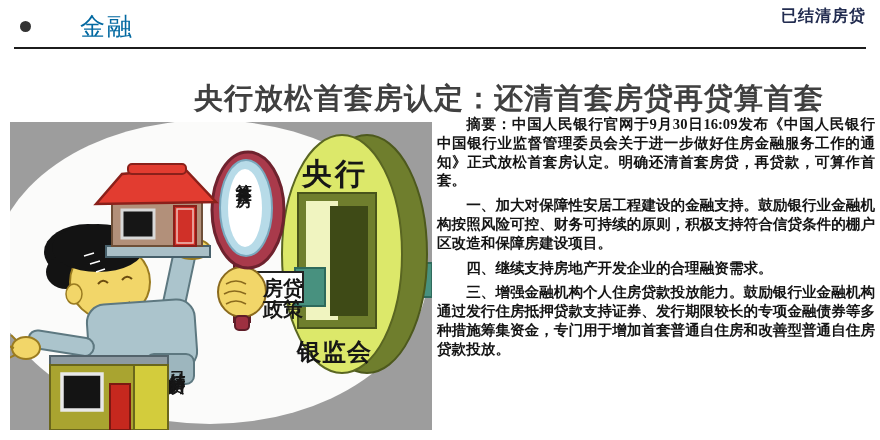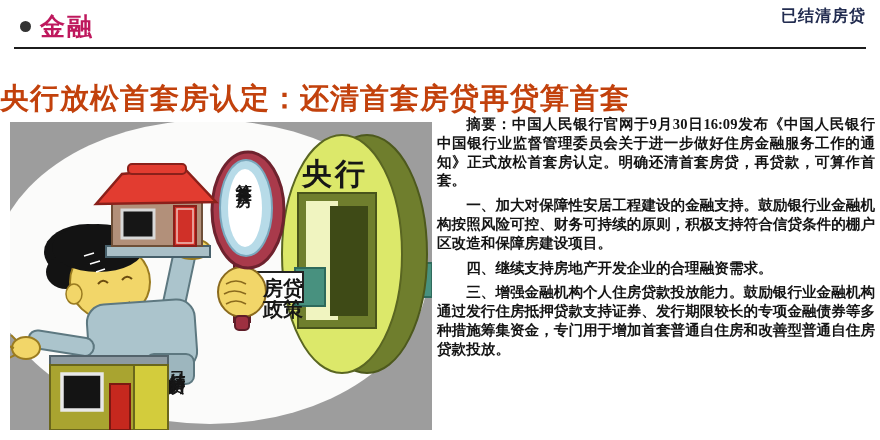--- a/index.html
+++ b/index.html
@@ -6,31 +6,31 @@
   body{
     width:880px;height:440px;position:relative;overflow:hidden;
     background:#ffffff;font-family:"Liberation Serif",serif;color:#111;
   }
   
   .hdr-left{
     position:absolute;left:20px;top:10px;display:flex;align-items:center;
     font-family:"Liberation Sans",sans-serif;
   }
   .bullet{width:11px;height:11px;border-radius:50%;background:#333;margin-right:9px;}
-  .section-label{font-size:25px;font-weight:bold;color:#be185d;letter-spacing:2px;}
+  .section-label{font-size:25px;font-weight:normal;color:#0369a1;letter-spacing:2px;margin-left:40px;}
   .hdr-right{
     position:absolute;right:14px;top:6px;display:flex;align-items:baseline;gap:16px;
   }
   .page-no{font-family:"Liberation Serif",serif;font-size:34px;font-weight:bold;color:#2e5fa3;}
   .pub-name{font-size:16px;font-weight:bold;color:#222c50;letter-spacing:1px;}
   .rule{position:absolute;left:14px;top:47px;width:852px;height:2px;background:#1c1c1c;}
   
   .headline{
-    position:absolute;left:0;top:60px;width:824px;text-align:left;
-    font-size:29px;font-weight:bold;color:#c2410c;letter-spacing:1px;
+    position:absolute;left:0;top:60px;width:824px;text-align:right;
+    font-size:29px;font-weight:bold;color:#404040;letter-spacing:1px;
   }
   
   .article{
     position:absolute;left:437px;top:115px;width:438px;
     font-size:14.6px;font-weight:bold;line-height:18.8px;
     text-align:justify;color:#141414;
   }
   .article p{margin:0 0 6px 0;text-indent:2em;}
   .summary-label{font-weight:bold;}
   
@@ -130,20 +130,21 @@
     <g>
       <rect x="40" y="234" width="118" height="9" fill="#8d9aa2" stroke="#53636b" stroke-width="2"></rect>
       <rect x="40" y="243" width="84" height="65" fill="#a9a430" stroke="#6a661c" stroke-width="2"></rect>
       <rect x="124" y="243" width="34" height="65" fill="#d3cc3c" stroke="#6a661c" stroke-width="2"></rect>
       <rect x="52" y="252" width="40" height="36" fill="#141414" stroke="#e8e8e8" stroke-width="3.5"></rect>
       <rect x="100" y="262" width="20" height="46" fill="#c6281e" stroke="#7c1812" stroke-width="2"></rect>
     </g>
   </svg>
 
   <div class="illu-label lbl-coin-top">央行</div>
+  <div class="illu-label lbl-coin-bottom">银监会</div>
   <div class="illu-label lbl-sleeve">房贷政策</div>
   <div class="illu-label v-text lbl-magnifier">算首套房</div>
   <div class="illu-label v-text lbl-house">已结清房贷</div>
 </div>
 
 <div class="article">
   <p><span class="summary-label">摘要：</span><span>中国人民银行官网于9月30日16:09发布《中国人民银行 中国银行业监督管理委员会关于进一步做好住房金融服务工作的通知》正式放松首套房认定。明确还清首套房贷，再贷款，可算作首套。</span></p>
   <p>一、加大对保障性安居工程建设的金融支持。鼓励银行业金融机构按照风险可控、财务可持续的原则，积极支持符合信贷条件的棚户区改造和保障房建设项目。</p>
   <p>四、继续支持房地产开发企业的合理融资需求。</p>
   <p>三、增强金融机构个人住房贷款投放能力。鼓励银行业金融机构通过发行住房抵押贷款支持证券、发行期限较长的专项金融债券等多种措施筹集资金，专门用于增加首套普通自住房和改善型普通自住房贷款投放。</p>

